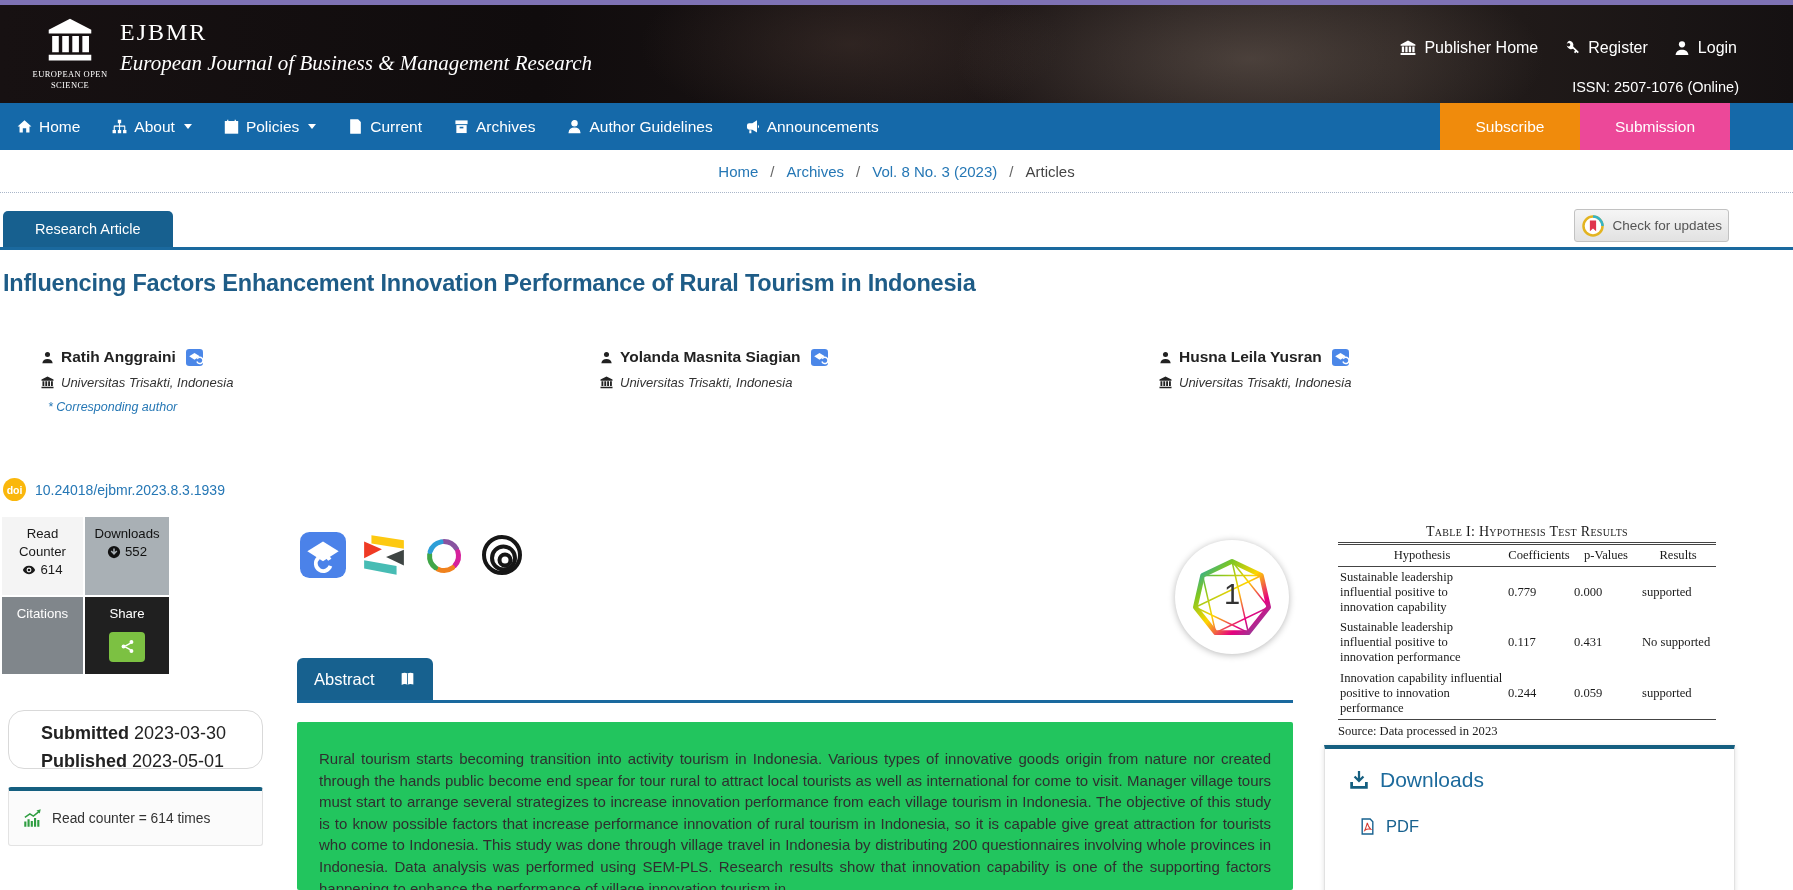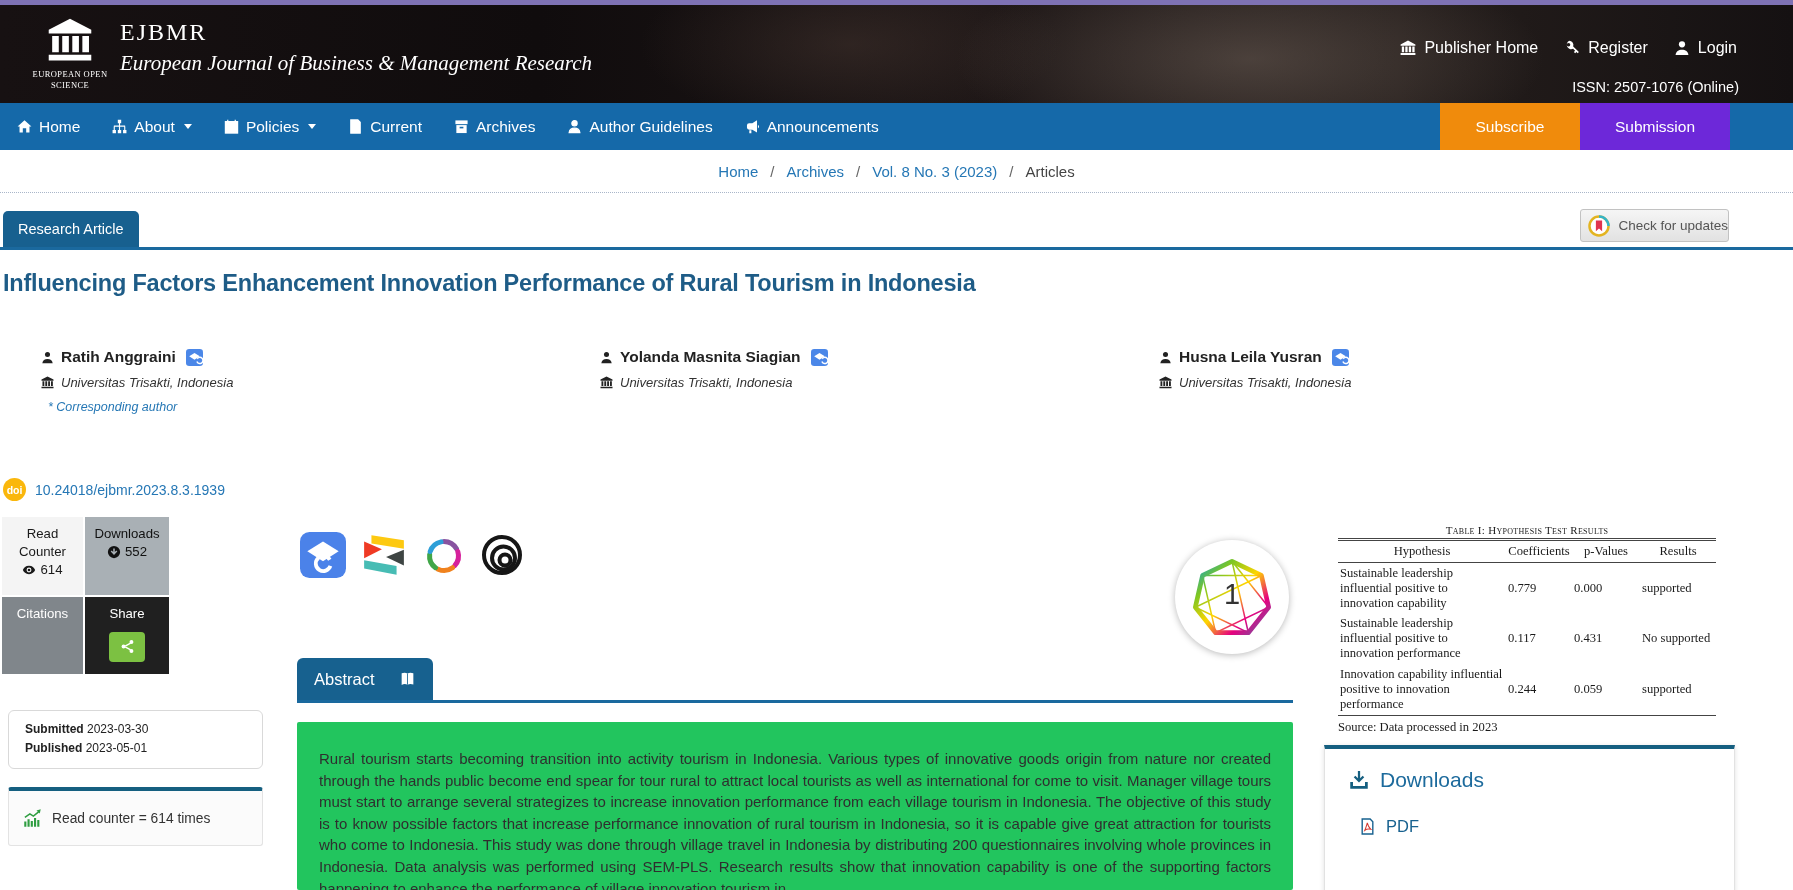--- a/index.html
+++ b/index.html
@@ -27,33 +27,33 @@
   .issn { position:absolute; top:74px; right:54px; font-size:14.5px; }
 
   
   .nav { position:absolute; left:0; top:103px; width:1793px; height:47px; background:#1569a9; display:flex; align-items:stretch; }
   .nav-items { display:flex; align-items:center; gap:32px; padding-left:17px; }
   .nav-item { display:flex; align-items:center; gap:7px; color:#fff; font-size:15.5px; cursor:pointer; white-space:nowrap; }
   .nav-item svg { width:15px; height:15px; fill:#fff; }
   .caret { width:0; height:0; border-left:4px solid transparent; border-right:4px solid transparent; border-top:5px solid #fff; margin-left:2px; }
   .nav-right { margin-left:auto; display:flex; align-items:stretch; }
   .btn-subscribe { width:140px; background:#f08b0c; color:#fff; font-size:15.5px; display:flex; align-items:center; justify-content:center; cursor:pointer; }
-  .btn-submission { width:150px; background:#6d28d9; color:#fff; font-size:15.5px; display:flex; align-items:center; justify-content:center; cursor:pointer; }
+  .btn-submission { width:150px; background:#ec4899; color:#fff; font-size:15.5px; display:flex; align-items:center; justify-content:center; cursor:pointer; }
   .nav-rpad { width:63px; }
 
   
   .crumbs { position:absolute; left:0; top:150px; width:1793px; height:43px; display:flex; align-items:center; justify-content:center; gap:12px; font-size:15px; border-bottom:1px dotted #a9b6c9; transform:none; }
   .crumbs .lnk { color:#2577b5; cursor:pointer; }
   .crumbs .sep { color:#666; }
   .crumbs .cur { color:#444; }
 
   
   .tabbar { position:absolute; left:0; top:193px; width:1793px; height:57px; border-bottom:3px solid #1a699e; }
-  .rtab { position:absolute; left:3px; bottom:0; height:36px; padding:0 15px; background:#17608f; color:#fff; font-size:14.5px; display:flex; align-items:center; border-radius:5px 5px 0 0; cursor:pointer; }
-  .checkupd { position:absolute; right:64px; bottom:5px; height:33px; padding:0 0 0 7px; display:flex; align-items:center; gap:8px; background:linear-gradient(#f5f5f5,#e2e2e2); border:1px solid #c2c2c2; border-radius:3px; font-size:13.5px; color:#555; cursor:pointer; font-family:"Liberation Sans", sans-serif; }
+  .rtab { position:absolute; left:3px; bottom:0; height:36px; padding:0 32px; background:#17608f; color:#fff; font-size:14.5px; display:flex; align-items:center; border-radius:5px 5px 0 0; cursor:pointer; }
+  .checkupd { position:absolute; right:64px; bottom:5px; height:33px; padding:0 6px 0 7px; display:flex; align-items:center; gap:8px; background:linear-gradient(#f5f5f5,#e2e2e2); border:1px solid #c2c2c2; border-radius:3px; font-size:13.5px; color:#555; cursor:pointer; font-family:"Liberation Sans", sans-serif; }
   .checkupd svg { width:22px; height:22px; }
 
   
   .title { position:absolute; left:3px; top:270px; width:1450px; font-size:23.5px; font-weight:bold; letter-spacing:-0.2px; color:#1e5c87; }
 
   
   .auth { position:absolute; top:348px; width:540px; }
   .auth.a0 { left:41px; } .auth.a1 { left:600px; } .auth.a2 { left:1159px; }
   .auth-name { display:flex; align-items:center; gap:7px; font-size:15.5px; font-weight:bold; color:#222; }
   .auth-name svg.pers { width:13px; height:13px; fill:#222; }
@@ -84,37 +84,37 @@
   .idx-icons > div { cursor:pointer; }
   .idx-icons svg { display:block; }
 
   
   .dim-badge { position:absolute; left:1175px; top:540px; width:114px; height:114px; border-radius:50%; background:#fff; box-shadow:0 1px 7px rgba(0,0,0,.28); cursor:pointer; }
   .dim-badge svg { position:absolute; left:10px; top:9px; width:94px; height:96px; }
   .dim-num { position:absolute; left:0; top:38px; width:100%; text-align:center; font-size:29px; color:#333; }
 
   
   .tbl-panel { position:absolute; left:1338px; top:524px; width:378px; font-family:"Liberation Serif", serif; color:#1a1a1a; }
-  .tbl-title { text-align:center; font-size:11px; font-variant:small-caps; letter-spacing:.3px; margin-bottom:2px; }
+  .tbl-title { text-align:center; font-size:14px; font-variant:small-caps; letter-spacing:.3px; margin-bottom:2px; }
   .tbl-panel table { width:100%; border-collapse:collapse; font-size:12.6px; line-height:1.18; }
   .tbl-panel th { font-weight:normal; border-top:3px double #444; border-bottom:1px solid #444; padding:3px 2px; }
   .tbl-panel td { vertical-align:middle; padding:3px 2px; }
   .tbl-panel tr.last td { border-bottom:1px solid #444; }
   .col-h { width:168px; } .col-c { width:66px; } .col-p { width:68px; } .col-r { width:76px; }
   .tbl-src { font-size:12.6px; margin-top:4px; }
 
   
   .abs-tab { position:absolute; left:297px; top:658px; height:43px; padding:0 17px; background:#17618f; color:#fff; font-size:16.5px; border-radius:6px 6px 0 0; display:flex; align-items:center; gap:24px; cursor:pointer; }
   .abs-tab svg { width:17px; height:17px; }
   .abs-line { position:absolute; left:297px; top:700px; width:996px; height:3px; background:#1a699e; }
   .abs-box { position:absolute; left:297px; top:722px; width:996px; height:168px; background:#22c55e; border-radius:2px; }
   .abs-text { padding:26px 22px 0 22px; font-size:15px; line-height:21.6px; text-align:justify; color:#2f2f2f; }
 
   
-  .sub-box { position:absolute; left:8px; top:710px; width:255px; height:59px; background:#fff; border:1px solid #d9d9d9; border-radius:6px; padding:9px 16px; font-size:12px; line-height:1.55; color:#222; }
+  .sub-box { position:absolute; left:8px; top:710px; width:255px; height:59px; background:#fff; border:1px solid #d9d9d9; border-radius:16px; padding:9px 32px; font-size:18px; line-height:1.55; color:#222; }
   .note-box { position:absolute; left:8px; top:787px; width:255px; height:59px; background:#fbfbfb; border:1px solid #e3e3e3; border-top:4px solid #155f80; border-radius:3px; display:flex; align-items:center; gap:9px; padding-left:14px; font-size:13.8px; color:#333; }
   .note-box svg { width:20px; height:20px; flex:none; }
 
   
   .dl-panel { position:absolute; left:1324px; top:745px; width:411px; height:150px; background:#fff; border:1px solid #e2e2e2; border-top:4px solid #155f80; box-shadow:0 1px 5px rgba(0,0,0,.12); padding:19px 24px; }
   .dl-head { display:flex; align-items:center; gap:11px; font-size:21px; color:#1c6a9c; }
   .dl-head svg { width:20px; height:20px; fill:#155f80; }
   .pdf-row { margin:25px 0 0 10px; display:flex; align-items:center; gap:10px; font-size:16.5px; color:#17618f; cursor:pointer; }
   .pdf-row svg { width:17px; height:17px; }
 </style>

